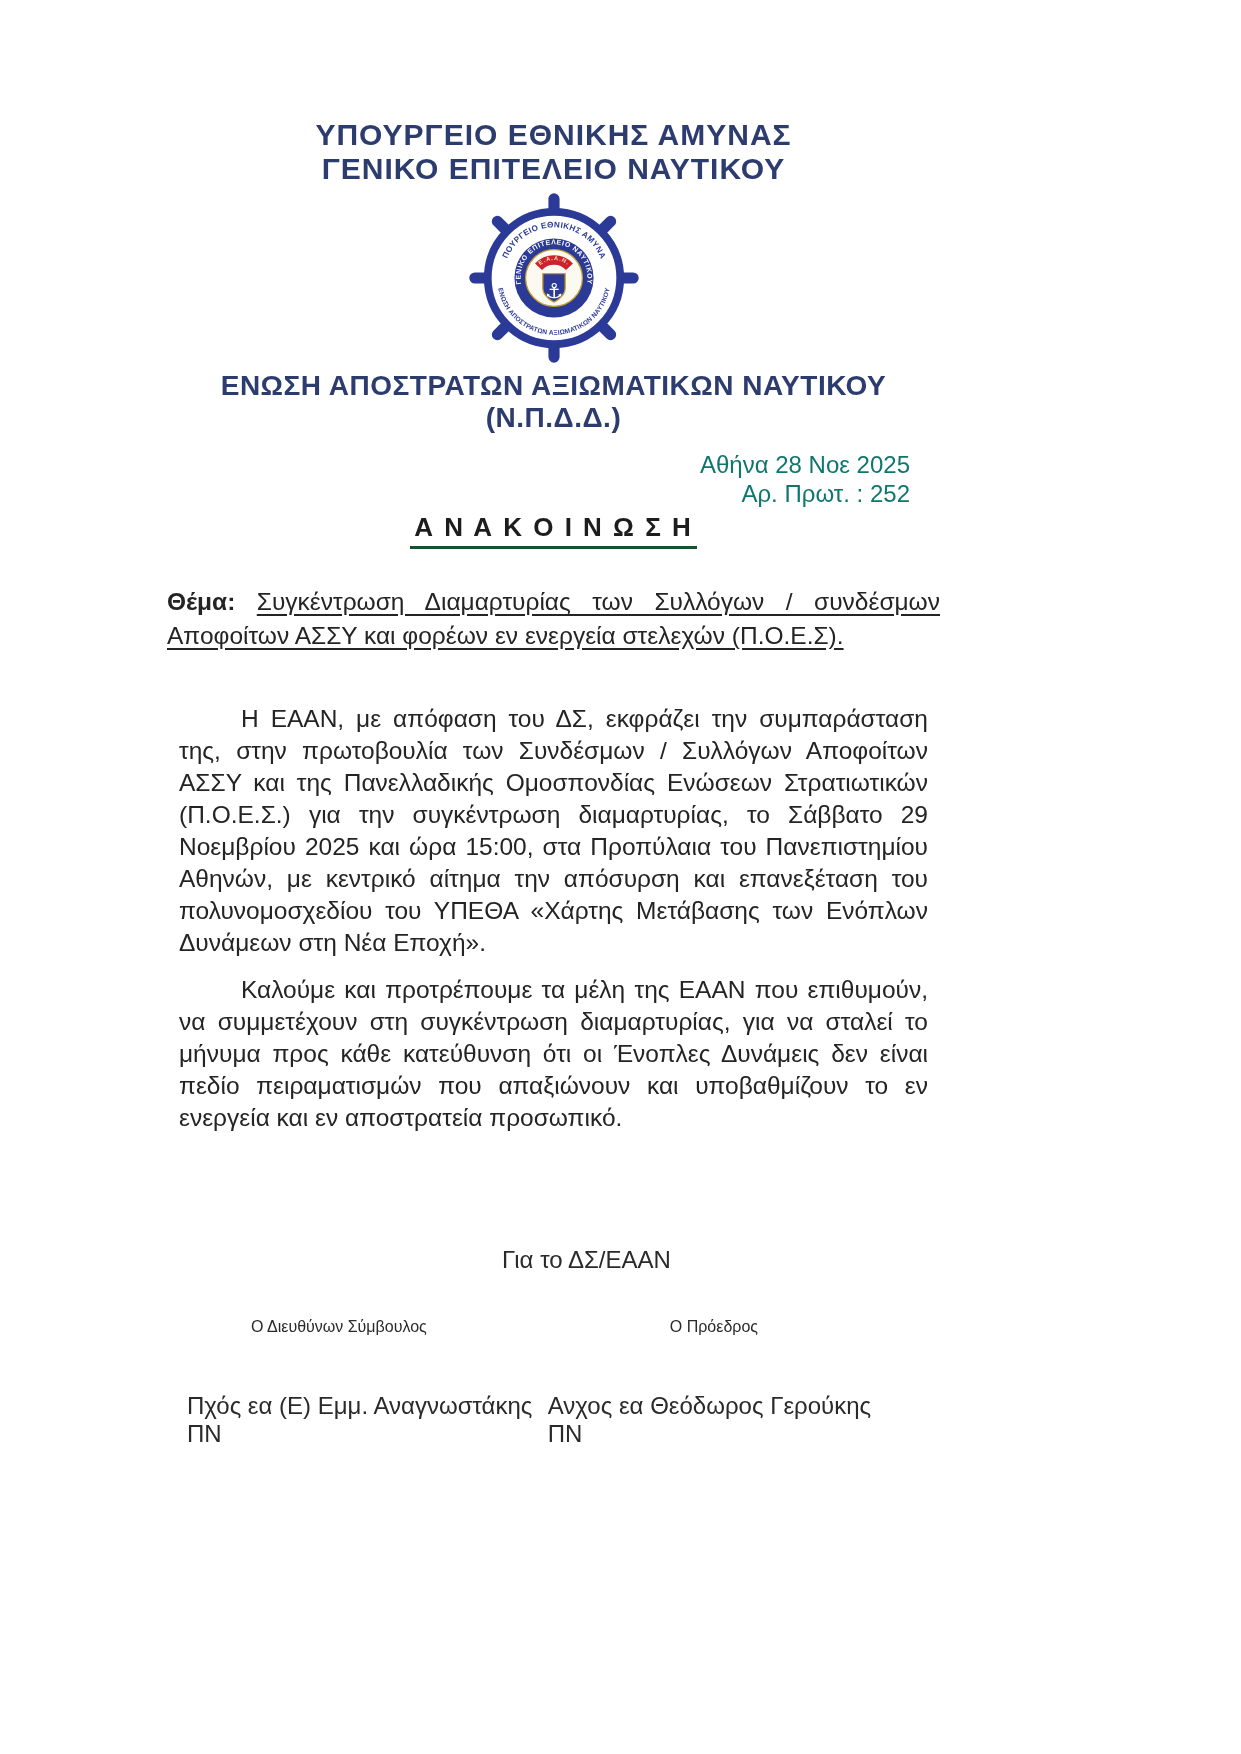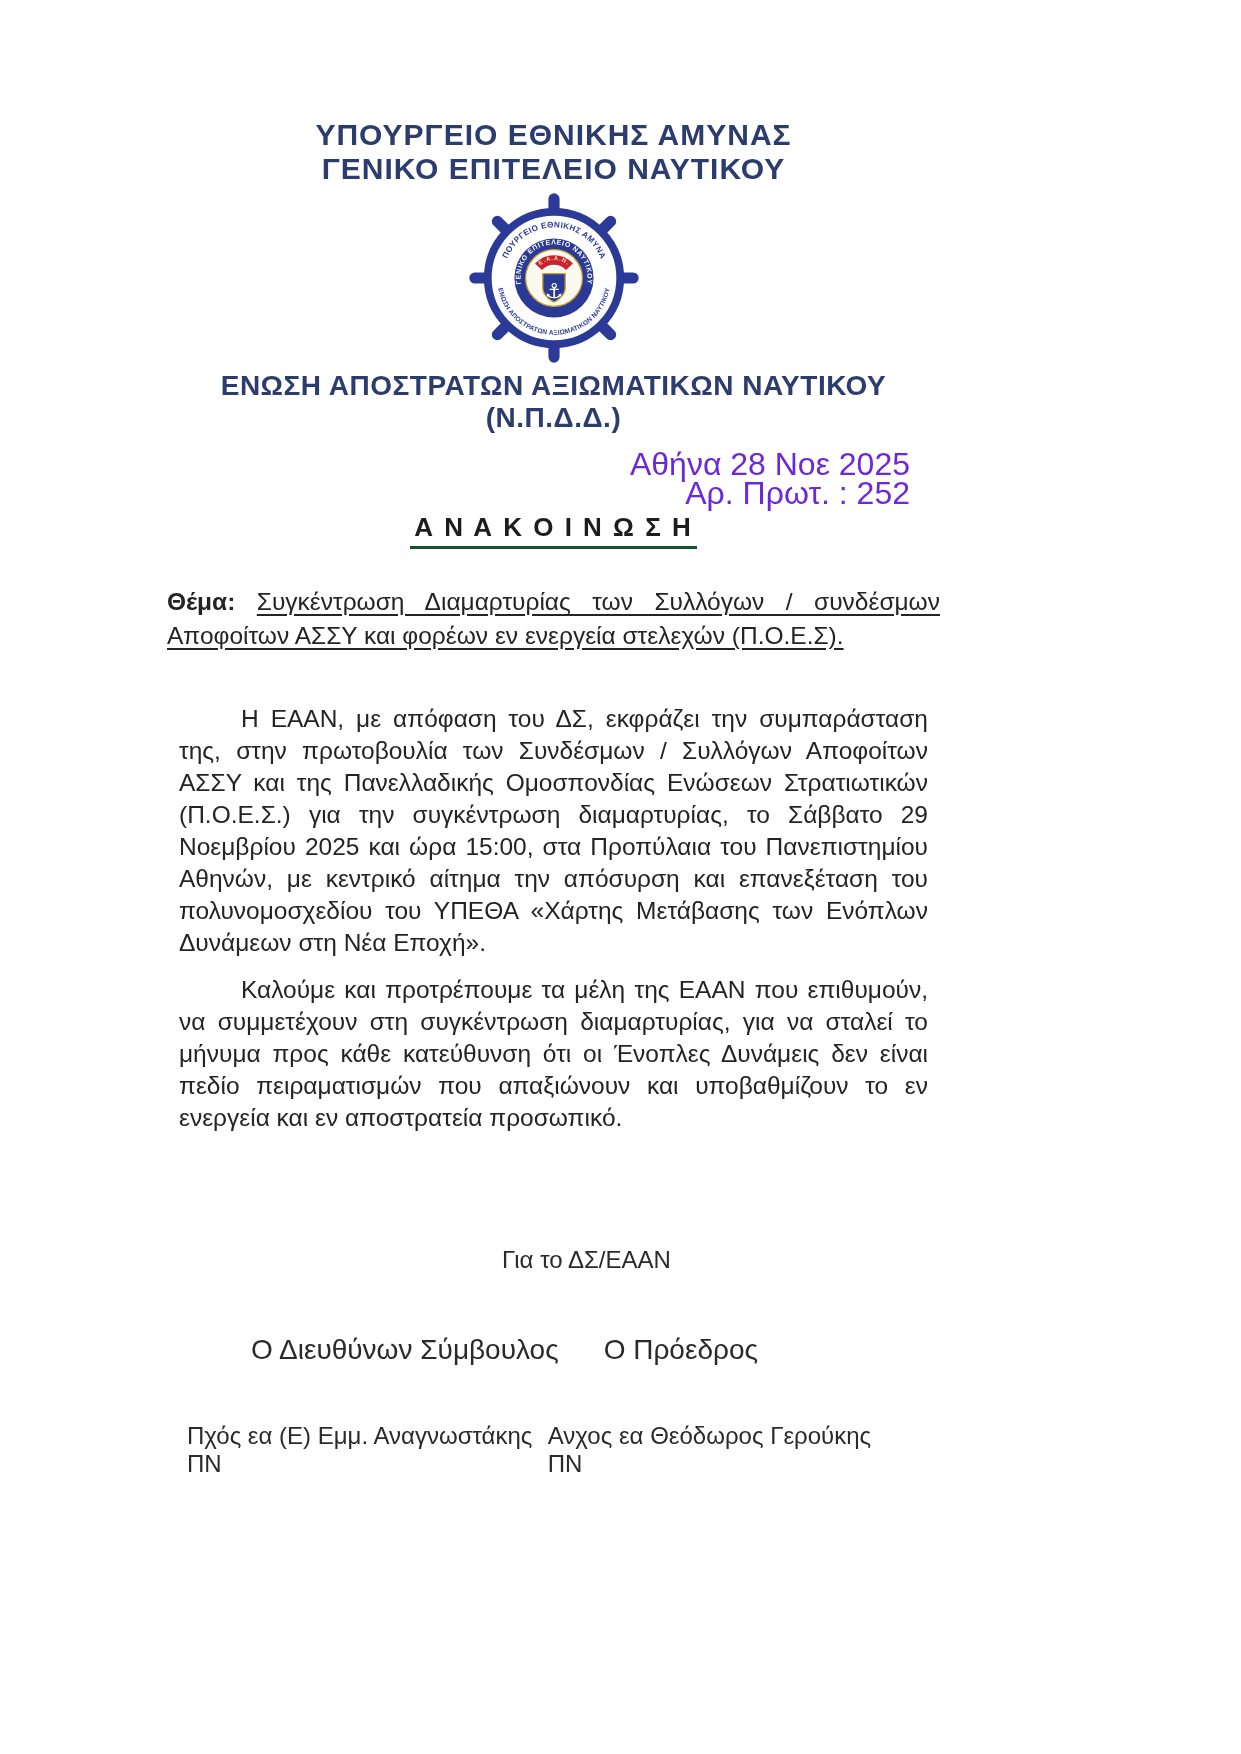--- a/index.html
+++ b/index.html
@@ -34,21 +34,21 @@
     text-align:center;color:#2d3c6e;font-weight:bold;
     font-size:21px;line-height:25px;margin-top:7px;
   }
   .org-contact{
     text-align:center;color:#2d3c6e;font-weight:bold;
     font-size:21px;line-height:25px;margin-top:4px;
   }
   
   .meta{
     margin-top:16px;text-align:right;padding-right:30px;
-    font-size:32px;line-height:29px;color:#6d28d9;
+    font-size:24px;line-height:29px;color:#0f766e;
   }
   
   .doc-title{
     text-align:center;margin-top:4px;
   }
   .doc-title span{
     display:inline-block;
     font-weight:bold;font-size:26px;color:#1d1d1d;
     letter-spacing:2px;
     border-bottom:3px solid #14532d;
@@ -71,22 +71,22 @@
   }
   .body-text p.p1{margin-top:50px;}
   .body-text p.p2{margin-top:15px;}
   
   .sig-for{
     margin-top:112px;text-align:center;
     font-size:24px;color:#2a2a2a;
     padding-left:66px;
   }
   .sig-titles{
-    margin-top:60px;display:flex;justify-content:space-between;
-    font-size:28px;color:#2a2a2a;
+    margin-top:44px;display:flex;justify-content:space-between;
+    font-size:16px;color:#2a2a2a;
     padding-left:84px;padding-right:182px;
   }
   .sig-names{
     margin-top:56px;display:flex;justify-content:space-between;
     font-size:24px;color:#2a2a2a;
     padding-left:20px;padding-right:52px;
   }
 </style>
 </head>
 <body>

